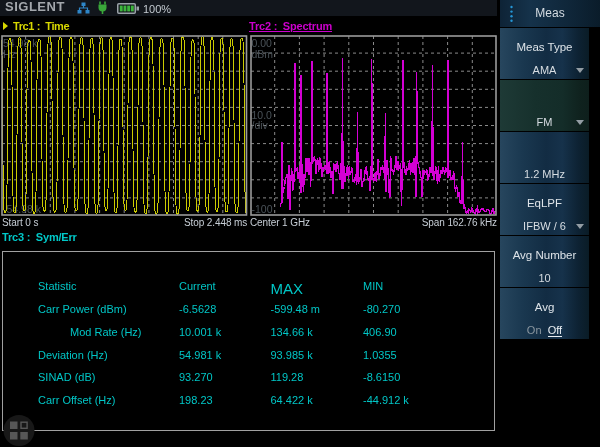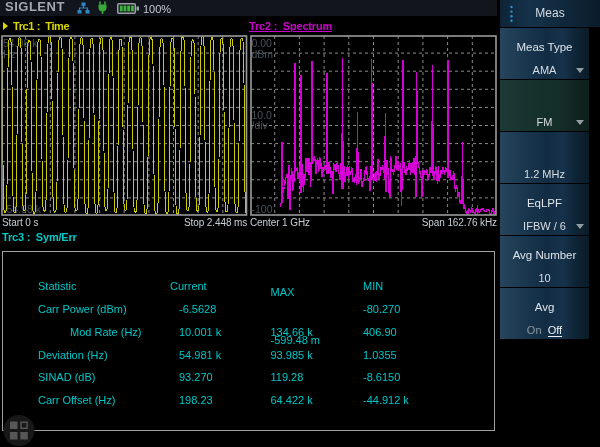--- a/index.html
+++ b/index.html
@@ -96,26 +96,26 @@
 
 <div class="stat" style="left:2px;top:217px;">Start 0 s</div>
 <div class="stat" style="left:184px;top:217px;">Stop 2.448 ms</div>
 <div class="stat" style="left:250px;top:217px;">Center 1 GHz</div>
 <div class="stat" style="left:407px;top:217px;width:90px;text-align:right;">Span 162.76 kHz</div>
 
 <div class="abs" style="left:2px;top:230.5px;color:#00c8c8;font-size:11px;font-weight:bold;letter-spacing:-0.2px;">Trc3 :&nbsp; Sym/Err</div>
 <div class="abs" style="left:2px;top:251px;width:492.5px;height:180px;border:1.5px solid #a0a0a0;"></div>
 
 <div class="abs" style="left:38px;top:279.5px;color:#00c6c6;font-size:11px;">Statistic</div>
-<div class="abs" style="left:170px;top:279.5px;color:#00c6c6;font-size:11px;">Current</div>
-<div class="abs" style="left:270.5px;top:279.5px;color:#00c6c6;font-size:11px;margin-top:6px;">MAX</div>
+<div class="abs" style="left:179px;top:279.5px;color:#00c6c6;font-size:11px;">Current</div>
+<div class="abs" style="left:270.5px;top:279.5px;color:#00c6c6;font-size:15px;">MAX</div>
 <div class="abs" style="left:363px;top:279.5px;color:#00c6c6;font-size:11px;">MIN</div>
 <div class="abs" style="left:38px;top:302.5px;color:#00c6c6;font-size:11px;">Carr Power (dBm)</div>
 <div class="abs" style="left:179px;top:302.5px;color:#00c6c6;font-size:11px;">-6.5628</div>
-<div class="abs" style="left:270.5px;top:302.5px;color:#00c6c6;font-size:11px;margin-top:31px;">-599.48 m</div>
+<div class="abs" style="left:270.5px;top:302.5px;color:#00c6c6;font-size:11px;">-599.48 m</div>
 <div class="abs" style="left:363px;top:302.5px;color:#00c6c6;font-size:11px;">-80.270</div>
 <div class="abs" style="left:38px;top:325.5px;color:#00c6c6;font-size:11px;padding-left:32px;">Mod Rate (Hz)</div>
 <div class="abs" style="left:179px;top:325.5px;color:#00c6c6;font-size:11px;">10.001 k</div>
 <div class="abs" style="left:270.5px;top:325.5px;color:#00c6c6;font-size:11px;">134.66 k</div>
 <div class="abs" style="left:363px;top:325.5px;color:#00c6c6;font-size:11px;">406.90</div>
 <div class="abs" style="left:38px;top:348.5px;color:#00c6c6;font-size:11px;">Deviation (Hz)</div>
 <div class="abs" style="left:179px;top:348.5px;color:#00c6c6;font-size:11px;">54.981 k</div>
 <div class="abs" style="left:270.5px;top:348.5px;color:#00c6c6;font-size:11px;">93.985 k</div>
 <div class="abs" style="left:363px;top:348.5px;color:#00c6c6;font-size:11px;">1.0355</div>
 <div class="abs" style="left:38px;top:371px;color:#00c6c6;font-size:11px;">SINAD (dB)</div>

